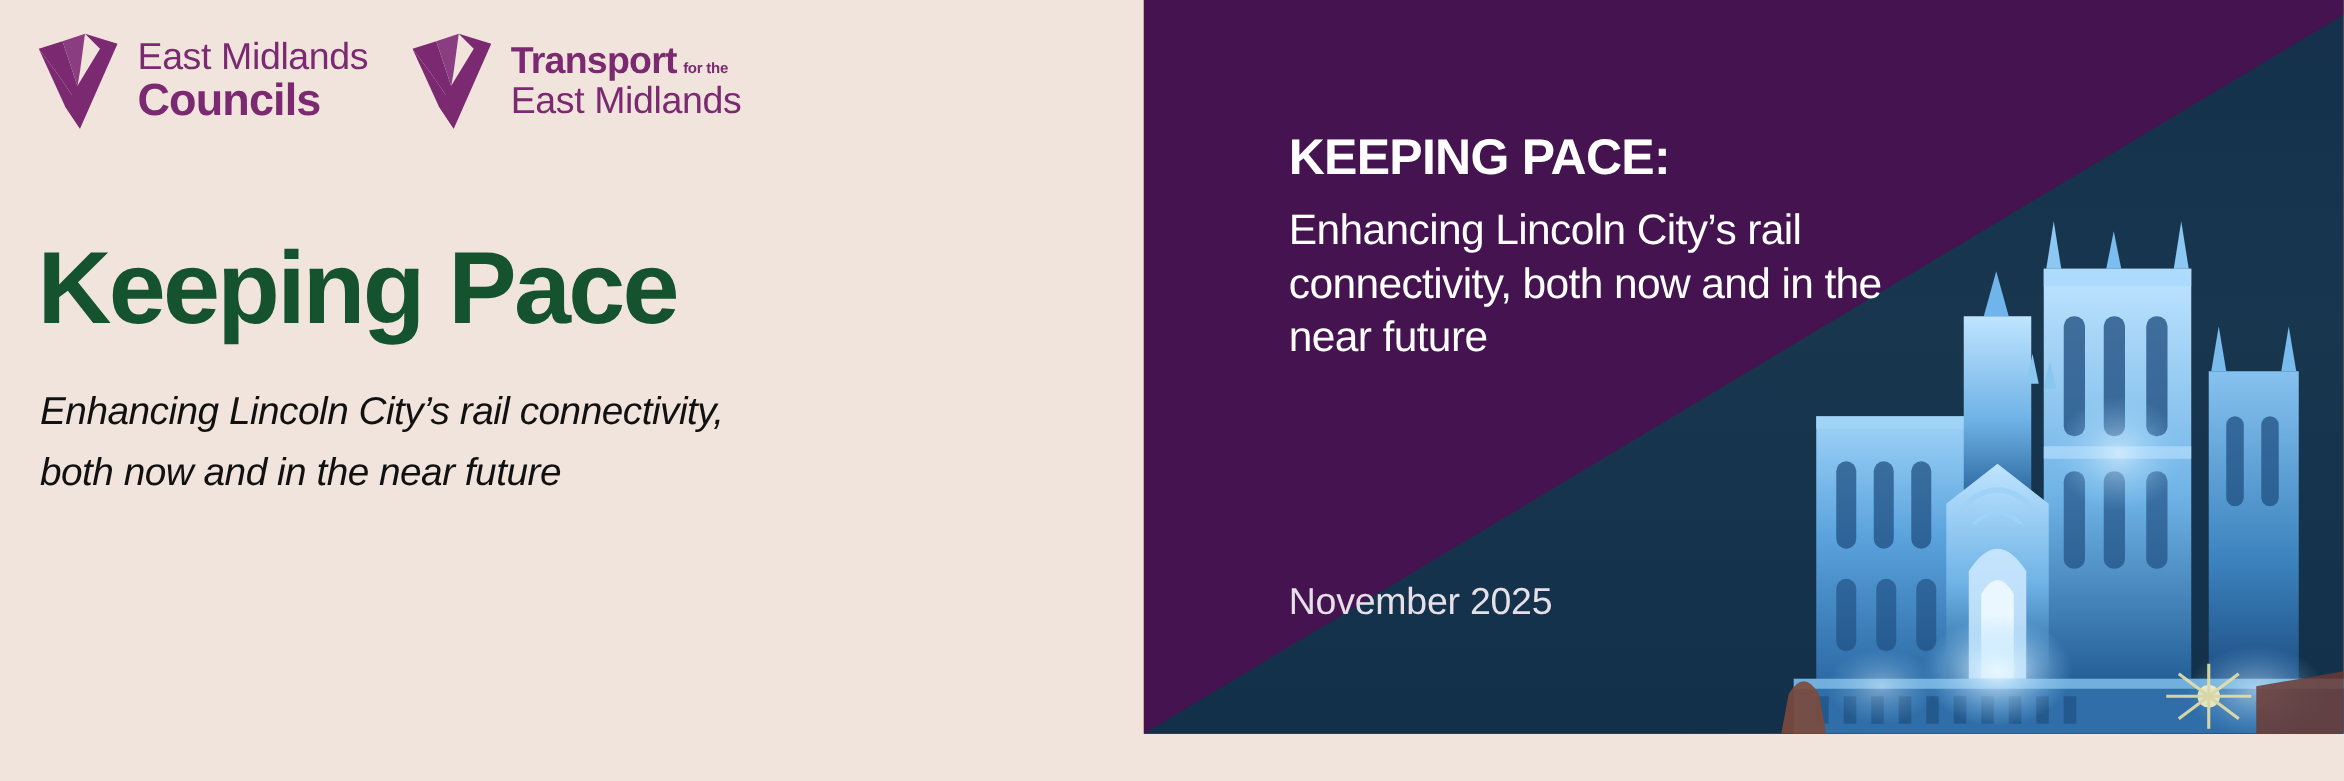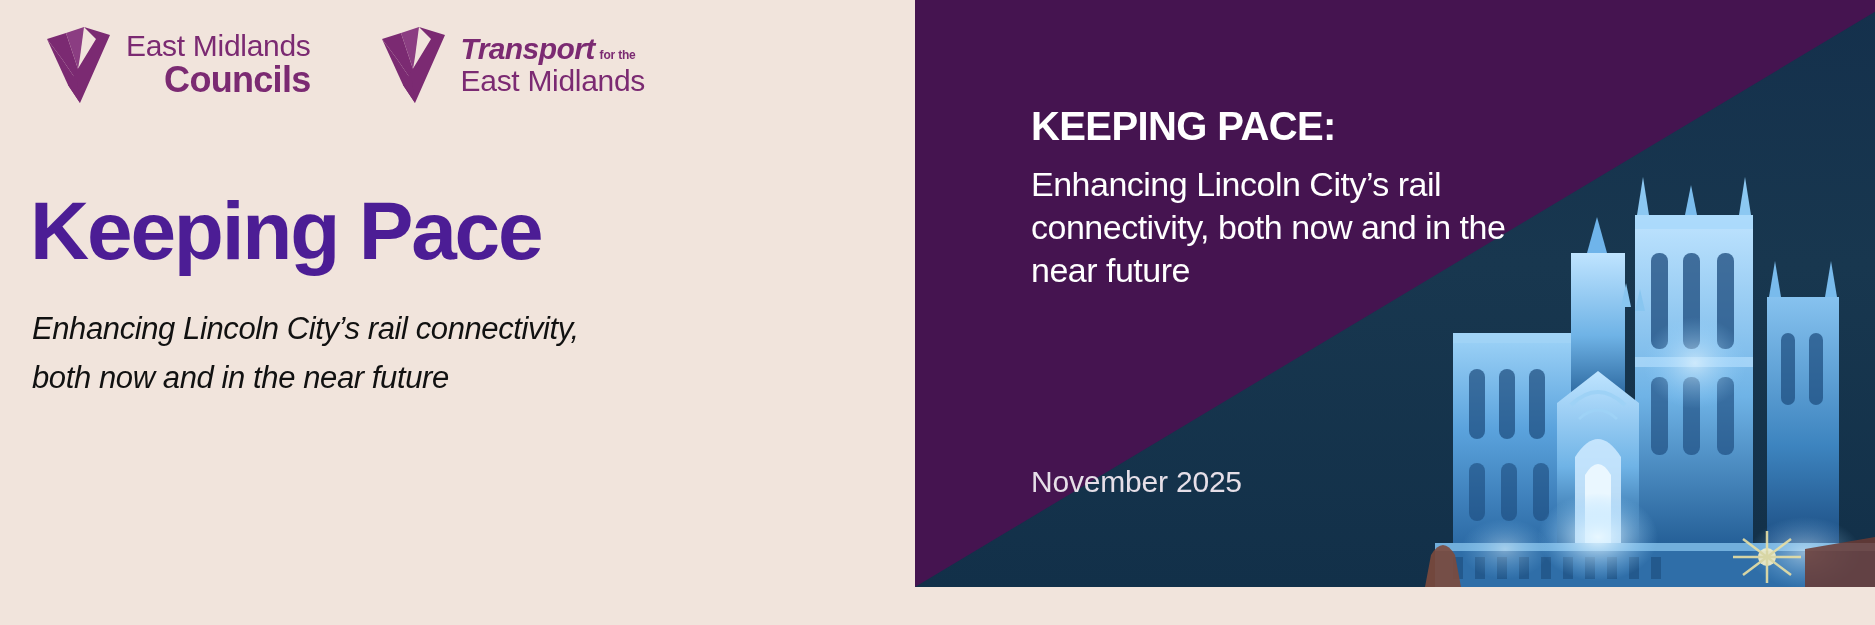--- a/index.html
+++ b/index.html
@@ -15,40 +15,39 @@
     width:915px;
     height:625px;
     background:#f1e4dc;
     position:relative;
     flex:0 0 915px;
   }
 
   .logo-row {
     position:absolute;
     top:25px;
-    left:44px;
+    left:28px;
     display:flex;
     align-items:flex-start;
-    gap:68px;
-    text-align:right;
+    gap:32px;
   }
   .logo-block { display:flex; align-items:center; gap:12px; }
 
   .tick-mark { width:70px; height:80px; flex:0 0 70px; }
 
   .logo-wordmark { display:flex; flex-direction:column; justify-content:center; }
   .logo-line-top {
     font-size:30px;
     font-weight:400;
     color:#7b2a72;
     line-height:1.02;
     letter-spacing:-0.3px;
     white-space:nowrap;
   }
-  .logo-line-top.bold { font-weight:700; letter-spacing:-0.6px;font-style:italic; }
+  .logo-line-top.bold { font-weight:700; letter-spacing:-0.6px; }
   .logo-line-bottom {
     font-size:36px;
     font-weight:700;
     color:#7b2a72;
     line-height:1.05;
     letter-spacing:-0.7px;
     white-space:nowrap;
   }
   .logo-line-bottom.regular { font-weight:400; font-size:30px; letter-spacing:-0.3px; }
   .forthe {
@@ -59,21 +58,21 @@
     margin-left:5px;
   }
   .topline-wrap { display:flex; align-items:baseline; }
 
   .main-title {
     position:absolute;
     top:188px;
     left:30px;
     font-size:82px;
     font-weight:700;
-    color:#4c1d95;
+    color:#14532d;
     letter-spacing:-2.2px;
     line-height:1.05;
     white-space:nowrap;
   }
 
   .main-subtitle {
     position:absolute;
     top:305px;
     left:32px;
     width:560px;

